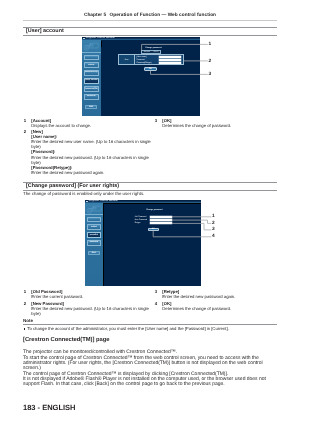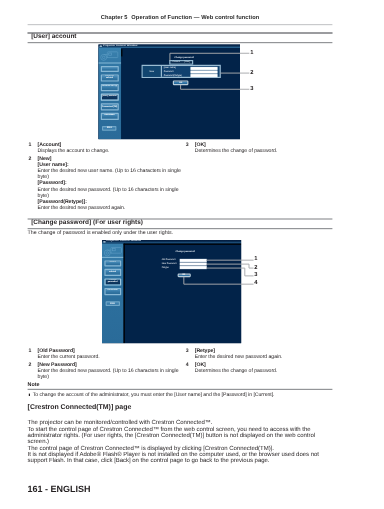--- a/index.html
+++ b/index.html
@@ -298,15 +298,15 @@
       <path d="M171.8 220.1 L207.5 220.1 L207.5 223.4 L211.3 223.4"></path>
       <path d="M171.8 223.4 L204 223.4 L204 229.9 L211.3 229.9"></path>
       <path d="M153.2 230.7 L153.2 236.8 L211.3 236.8"></path>
     </g>
   </svg>
   <div class="cnum" style="left:211.9px;top:215.2px">1</div>
   <div class="cnum" style="left:211.9px;top:221.8px">2</div>
   <div class="cnum" style="left:211.9px;top:228.3px">3</div>
   <div class="cnum" style="left:211.9px;top:235.2px">4</div>
 
-  <div class="footer">161 - ENGLISH</div>
+  <div class="footer">183 - ENGLISH</div>
 
 </div>
 
 </body></html>

